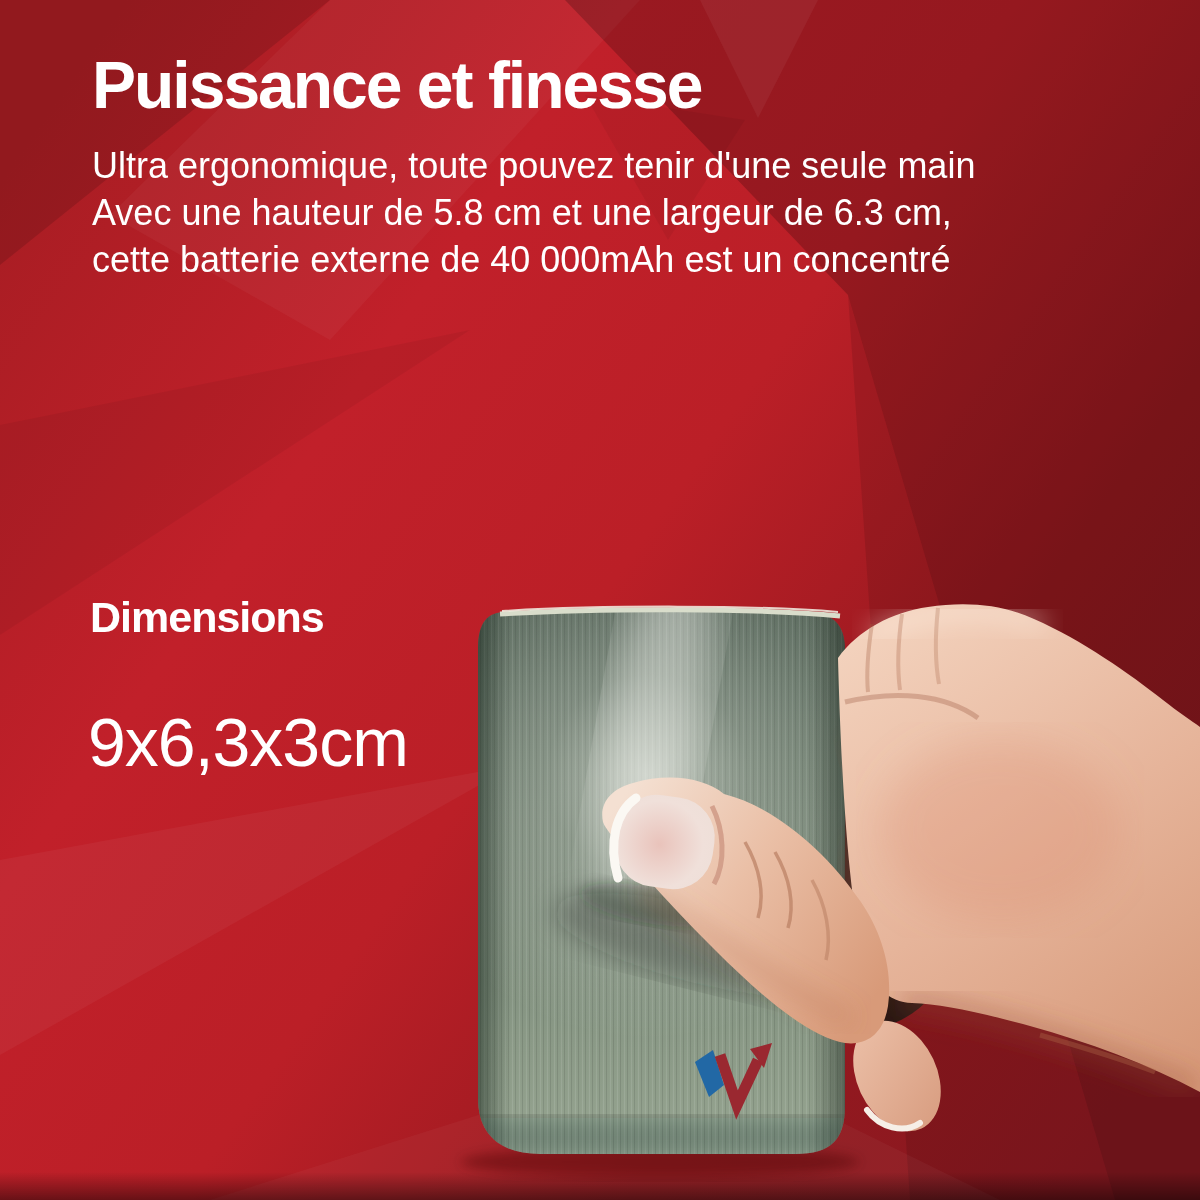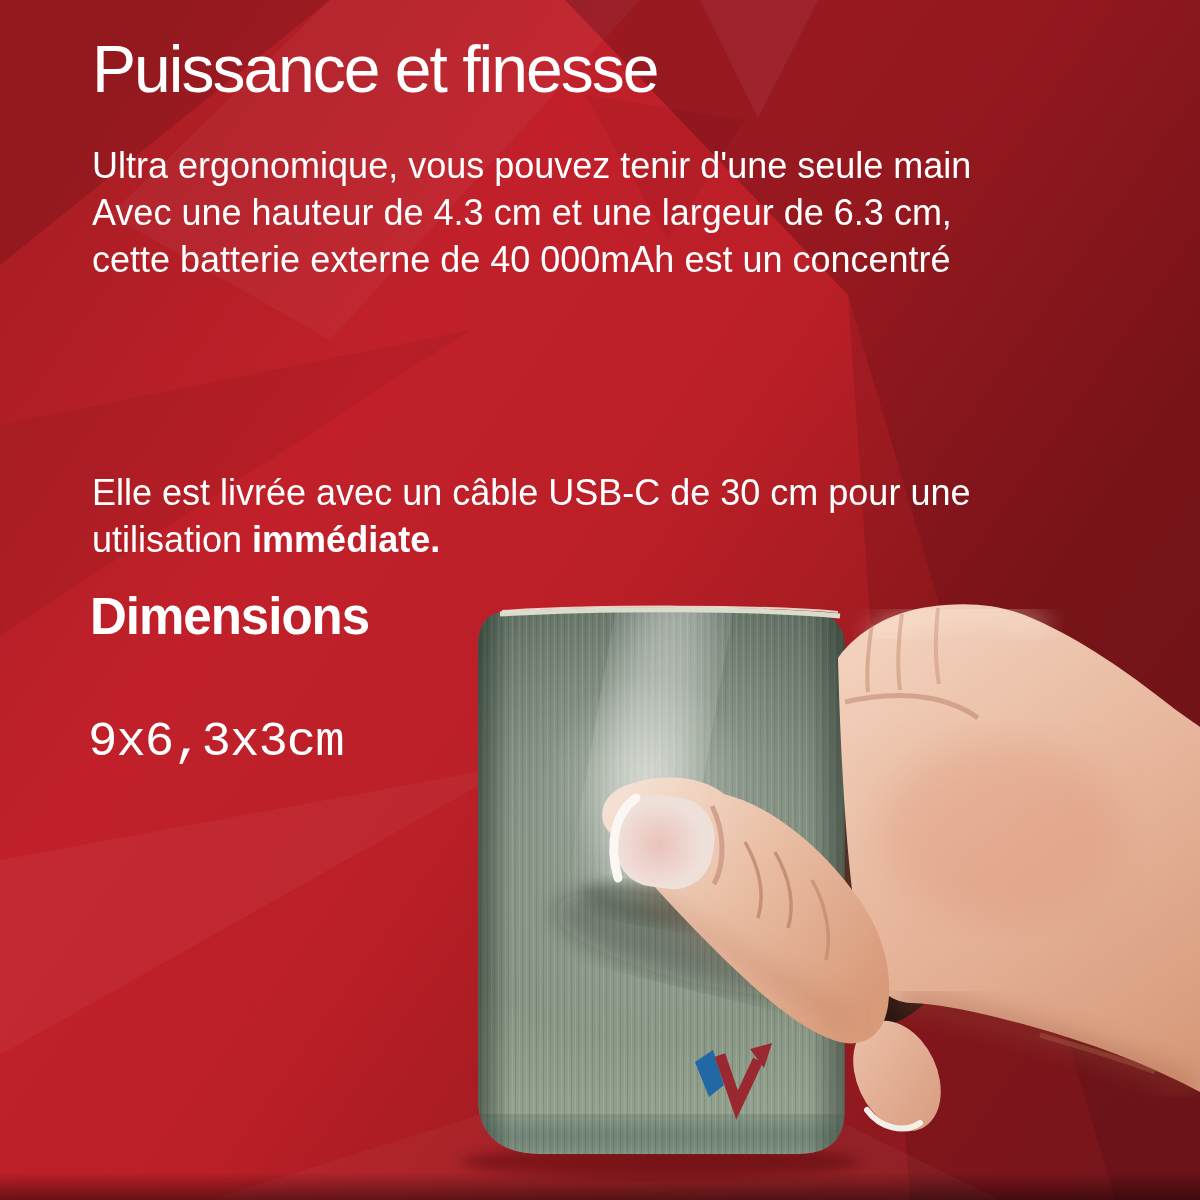--- a/index.html
+++ b/index.html
@@ -4,35 +4,35 @@
 <style>
   html,body{margin:0;padding:0;background:#555;}
   .canvas{
     position:relative;width:1200px;height:1200px;overflow:hidden;
     background:#b01f25;
     font-family:"Liberation Sans",sans-serif;color:#ffffff;
   }
   .canvas svg{display:block;}
   .bg{position:absolute;left:0;top:0;}
   .page-title{
-    position:absolute;left:92px;top:36px;margin:0;
-    font-size:66px;line-height:66px;font-weight:normal;letter-spacing:-2px;
+    position:absolute;left:92px;top:52px;margin:0;
+    font-size:66px;line-height:66px;font-weight:bold;letter-spacing:-2px;
   }
   .para{position:absolute;left:92px;font-size:36px;line-height:47px;
     letter-spacing:0;white-space:nowrap;}
   .para .bold{font-weight:bold;}
   .p1{top:142px;}
   .p2{top:469px;}
   .dims-heading{
     position:absolute;left:90px;top:585px;margin:0;
-    font-size:51px;line-height:64px;font-weight:bold;letter-spacing:-1px;
+    font-size:43px;line-height:64px;font-weight:bold;letter-spacing:-1px;
   }
   .dims-value{
     position:absolute;left:88px;top:710px;
-    font-size:49px;line-height:64px;font-weight:normal;letter-spacing:-1px;font-family:Liberation Mono, monospace;
+    font-size:68px;line-height:64px;font-weight:normal;letter-spacing:-1px;
   }
   .photo{position:absolute;left:430px;top:555px;}
 </style>
 </head>
 <body>
 
 <div class="canvas">
 
   <svg class="bg" width="1200" height="1200" viewBox="0 0 1200 1200">
     <defs>
@@ -57,31 +57,25 @@
     <polygon points="585,95 668,240 745,120" fill="#000000" opacity="0.05"></polygon>
     <polygon points="0,425 470,330 0,635" fill="#000000" opacity="0.05"></polygon>
     <polygon points="0,860 515,765 0,1055" fill="#ffffff" opacity="0.045"></polygon>
     <polygon points="210,1200 690,1048 1000,1200" fill="#ffffff" opacity="0.035"></polygon>
     <rect x="0" y="1172" width="1200" height="28" fill="url(#bandG)"></rect>
   </svg>
 
   <h1 class="page-title">Puissance et finesse</h1>
 
   <div class="para p1">
-    <div>Ultra ergonomique, vous pouvez tenir d'une seule main</div>
-    <div>Avec une hauteur de 4.3 cm et une largeur de 6.3 cm,</div>
+    <div>Ultra ergonomique, toute pouvez tenir d'une seule main</div>
+    <div>Avec une hauteur de 5.8 cm et une largeur de 6.3 cm,</div>
     <div>cette batterie externe de 40 000mAh est un concentré</div>
   </div>
 
-  <div class="para p2">
-    <div>Elle est livrée avec un câble USB-C de 30 cm pour une</div>
-    <div>
-      <span>utilisation </span><span class="bold">immédiate.</span>
-    </div>
-  </div>
 
   <h2 class="dims-heading">Dimensions</h2>
   <div class="dims-value">9x6,3x3cm</div>
 
   <svg class="photo" width="770" height="645" viewBox="430 555 770 645">
     <defs>
       <linearGradient id="pbBody" x1="0" y1="612" x2="0" y2="1158" gradientUnits="userSpaceOnUse">
         <stop offset="0" stop-color="#57675a"></stop>
         <stop offset="0.35" stop-color="#6e7e6e"></stop>
         <stop offset="0.8" stop-color="#8b9a87"></stop>

